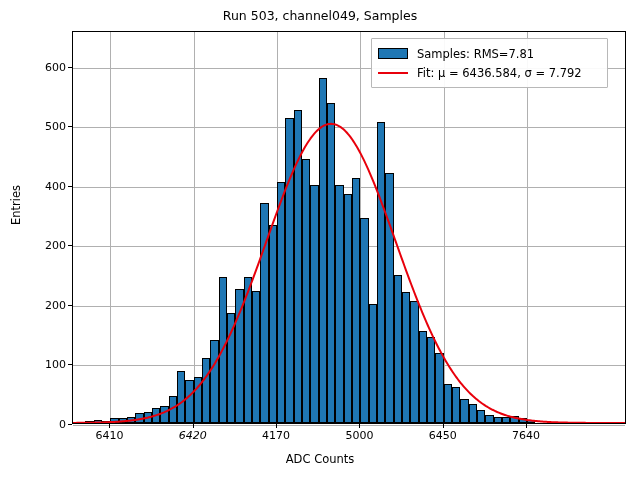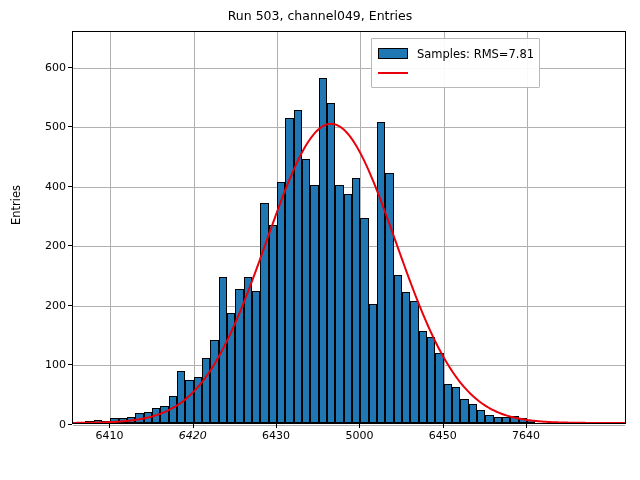--- a/index.html
+++ b/index.html
@@ -118,21 +118,21 @@
     font-size: 11.5px;
     color: #000000;
     transform: rotate(-90deg);
   }
   #legend {
     position: absolute;
     left: 371px;
     top: 38px;
     border: 1px solid #b8b8b8;
     background: rgba(255,255,255,0.92);
-    padding: 5px 5px 5px 6px;
+    padding: 5px 25px 5px 6px;
     border-radius: 1px;
     box-sizing: border-box;
   }
   .legend-row {
     display: flex;
     align-items: center;
     height: 19px;
   }
   .legend-sample-swatch {
     width: 30px;
@@ -161,21 +161,21 @@
     font-size: 11.5px;
     color: #000000;
     white-space: nowrap;
   }
 </style>
 </head>
 <body>
 
 <div id="figure">
 
-  <div id="plot-title">Run 503, channel049, Entries</div>
+  <div id="plot-title">Run 503, channel049, Samples</div>
 
   <div id="ylabel">Entries</div>
 
   <div id="ytick-labels">
       <div class="ytick-label" style="top: 393px;">0</div>
       <div class="ytick-label" style="top: 333.455px;">100</div>
       <div class="ytick-label" style="top: 273.909px;">200</div>
       <div class="ytick-label" style="top: 214.364px;">200</div>
       <div class="ytick-label" style="top: 154.818px;">400</div>
       <div class="ytick-label" style="top: 95.2727px;">500</div>
@@ -274,29 +274,31 @@
       <div class="xtick-mark" style="left: 109.489px;"></div>
       <div class="xtick-mark" style="left: 192.797px;"></div>
       <div class="xtick-mark" style="left: 276.105px;"></div>
       <div class="xtick-mark" style="left: 359.414px;"></div>
       <div class="xtick-mark" style="left: 442.722px;"></div>
       <div class="xtick-mark" style="left: 526.03px;"></div>
     </div>
   <div id="xtick-labels">
       <div class="xtick-label" style="left: 109.489px;">6410</div>
       <div class="xtick-label" style="left: 192.797px; font-style: italic;">6420</div>
-      <div class="xtick-label" style="left: 276.105px;">6430</div>
+      <div class="xtick-label" style="left: 276.105px;">4170</div>
       <div class="xtick-label" style="left: 359.414px;">5000</div>
       <div class="xtick-label" style="left: 442.722px;">6450</div>
       <div class="xtick-label" style="left: 526.03px;">7640</div>
     </div>
+  <div id="xlabel">ADC Counts</div>
 
   <div id="legend">
     <div class="legend-row">
       <span class="legend-sample-swatch"></span>
       <span class="legend-label">Samples: RMS=7.81</span>
     </div>
     <div class="legend-row">
       <span class="legend-line-swatch"></span>
+      <span class="legend-label">Fit: μ = 6436.584, σ = 7.792</span>
     </div>
   </div>
 
 </div>
 
 </body></html>

